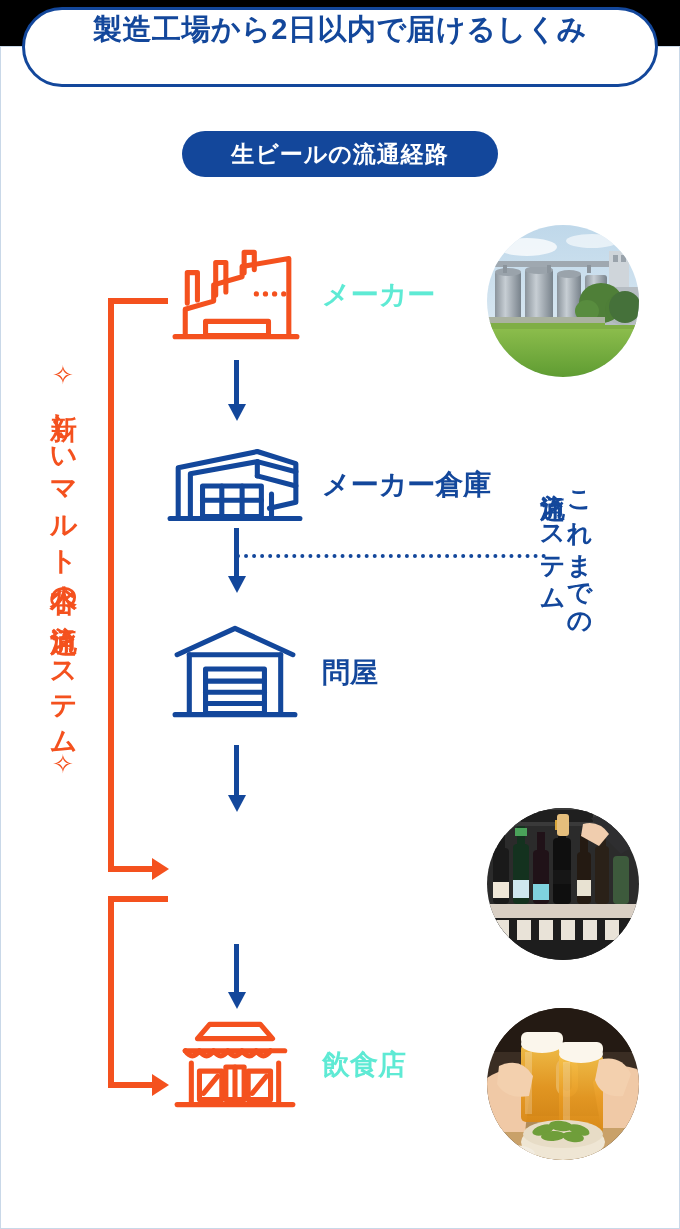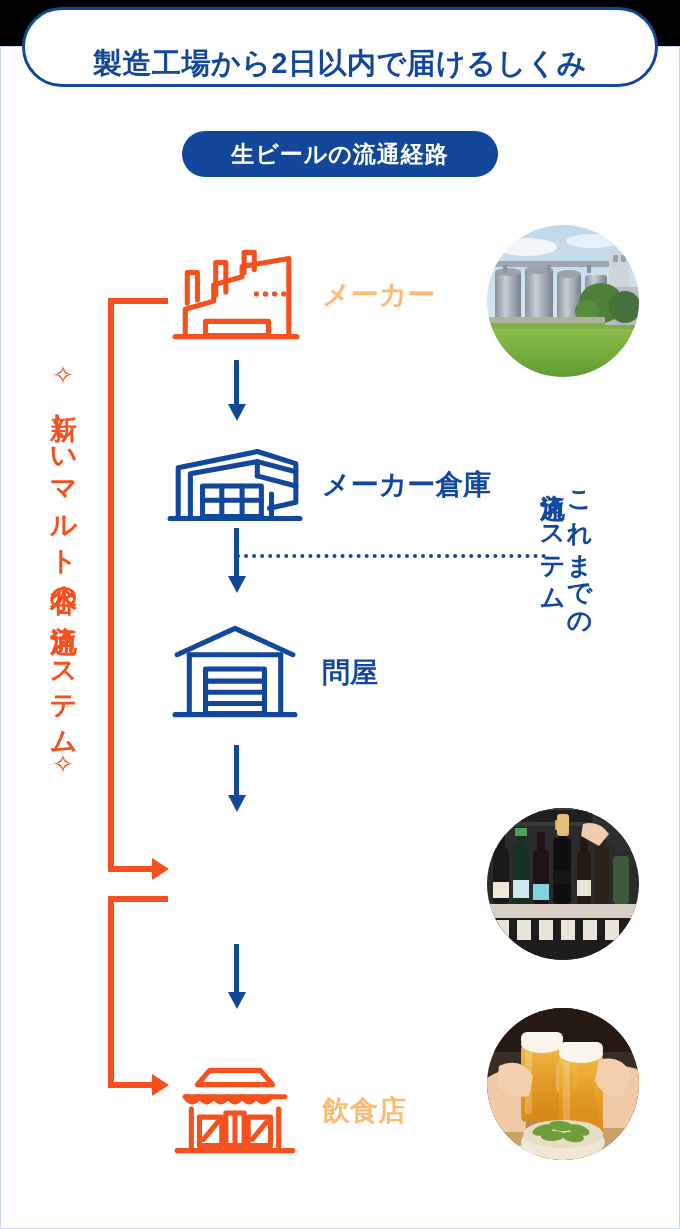--- a/index.html
+++ b/index.html
@@ -35,21 +35,21 @@
   .header-pill {
     position: absolute;
     left: 22px;
     top: 7px;
     width: 636px;
     height: 80px;
     background: #ffffff;
     border: 3px solid #13479b;
     border-radius: 42px;
     display: flex;
-    align-items: flex-end;
+    align-items: flex-start;
     justify-content: center;
     z-index: 8;
   }
   .header-pill-text {
     font-size: 29px;
     font-weight: 700;
     color: #13479b;
     letter-spacing: 0.5px;
     white-space: nowrap;
   }
@@ -91,28 +91,28 @@
     align-items: center;
     justify-content: center;
   }
   .row .row-label {
     margin-left: 12px;
     font-size: 28px;
     font-weight: 700;
     line-height: 1.28;
     white-space: nowrap;
   }
-  .label-orange { color: #fdba74; }
+  .label-orange { color: #5eead4; }
   .label-navy   { color: #13479b; }
 
   #row-factory    { top: 240px; }
   #row-mkwarehouse{ top: 430px; }
   #row-wholesaler { top: 618px; }
   #row-retail     { top: 828px; }
-  #row-restaurant { top: 1056px; }
+  #row-restaurant { top: 1010px; }
 
   
   .v-arrow {
     position: absolute;
     left: 228px;
     width: 16px;
     z-index: 3;
   }
   .v-arrow .stem {
     position: absolute;

